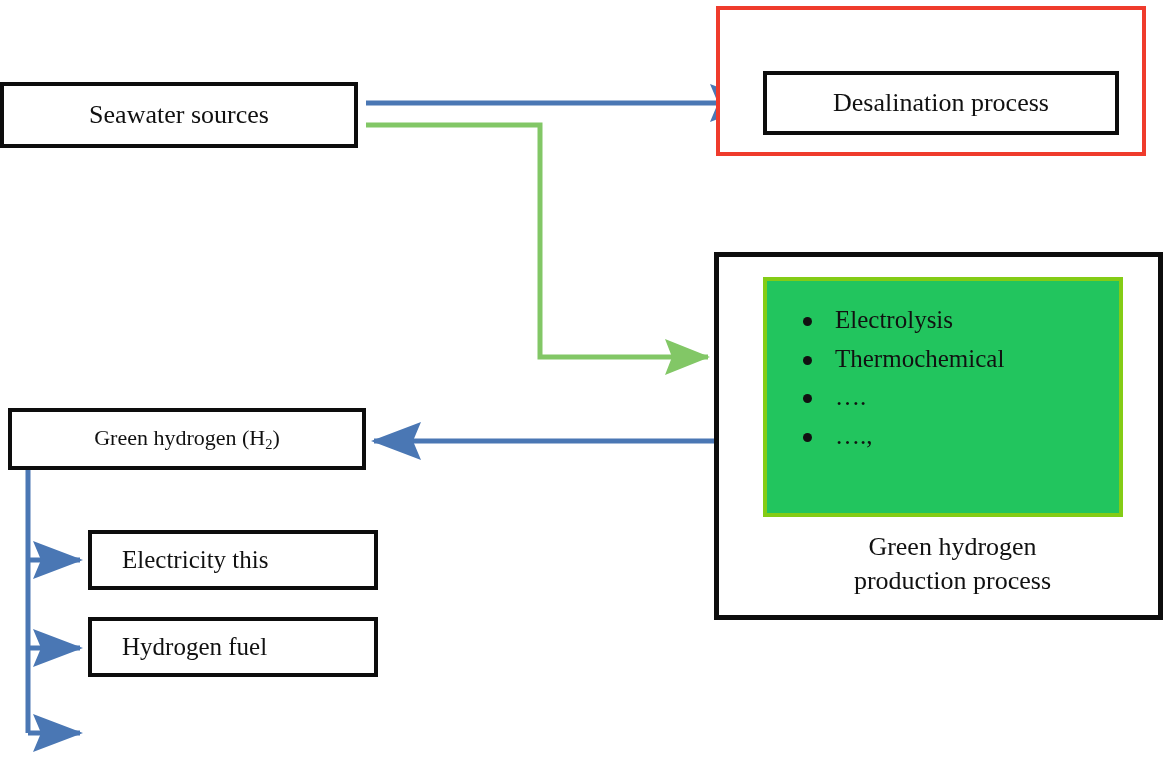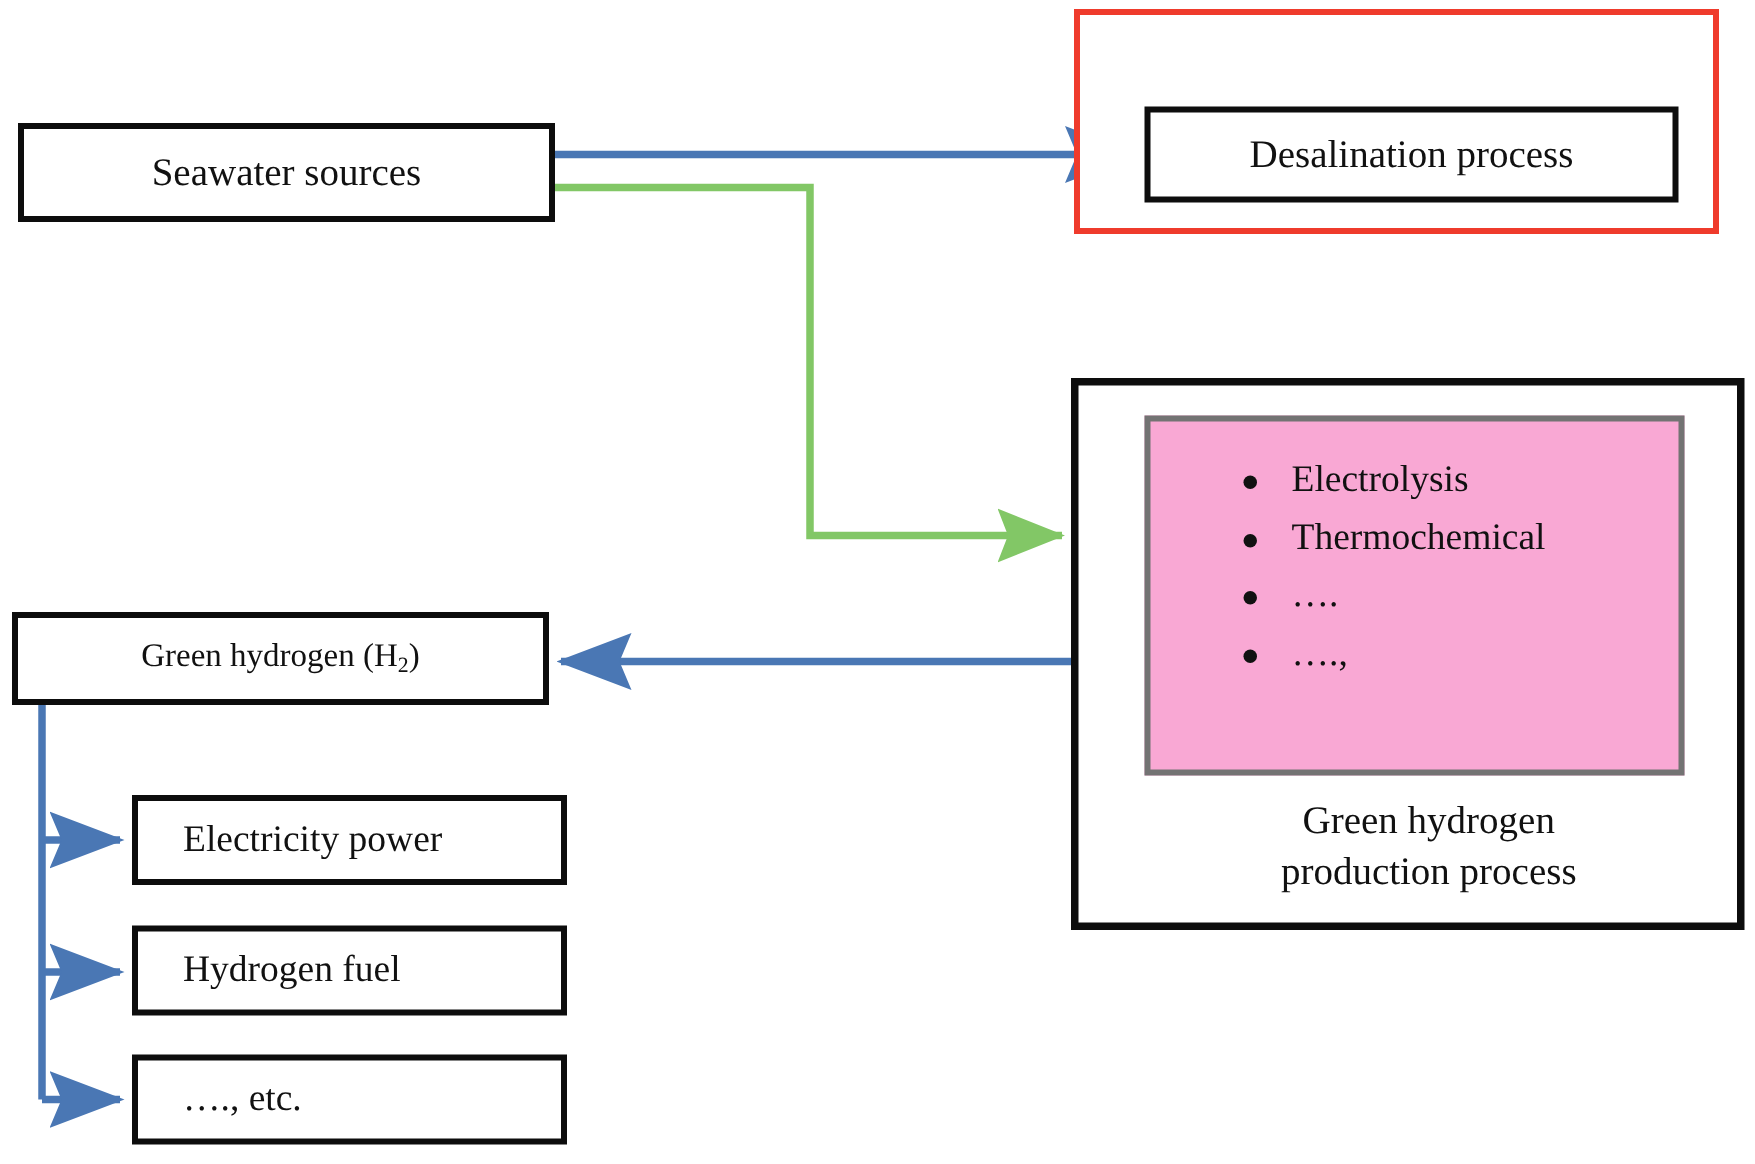--- a/index.html
+++ b/index.html
@@ -28,21 +28,21 @@
     line-height: 1.12;
   }
   .box .label {
     display: block;
     white-space: pre-line;
     text-align: center;
   }
 
   
   #box-seawater {
-    left: 12px; top: 82px; width: 358px; height: 66px;
+    left: 0; top: 82px; width: 358px; height: 66px;
     font-size: 26px;
   }
 
   
   #group-elimination {
     position: absolute;
     left: 716px; top: 6px; width: 430px; height: 150px;
     box-sizing: border-box;
     border: 4px solid #ef3b2c;
     background: #ffffff;
@@ -63,23 +63,22 @@
   
   #box-production {
     left: 714px; top: 252px; width: 449px; height: 368px;
     border-width: 5px;
     display: block;
   }
   #box-bullets {
     position: absolute;
     left: 763px; top: 277px; width: 360px; height: 240px;
     box-sizing: border-box;
-    border: 4px solid #737373;
-    background: #f9a8d4;
-    padding-left: 26px;
+    border: 4px solid #84cc16;
+    background: #22c55e;
   }
   #bullet-list {
     list-style: none;
     margin: 0;
     padding: 24px 0 0 34px;
     font-size: 25px;
     color: #111111;
   }
   #bullet-list li {
     position: relative;
@@ -202,24 +201,21 @@
   </div>
 
   <div id="caption-production">Green hydrogen
 production process</div>
 
   <div class="box" id="box-greenhydrogen">
     <span class="label"><span>Green hydrogen (H</span><sub>2</sub><span>)</span></span>
   </div>
 
   <div class="box out-box" id="box-electricity">
-    <span class="label">Electricity power</span>
+    <span class="label">Electricity this</span>
   </div>
 
   <div class="box out-box" id="box-hydrogenfuel">
     <span class="label">Hydrogen fuel</span>
   </div>
 
-  <div class="box out-box" id="box-etc">
-    <span class="label">…., etc.</span>
-  </div>
 
 </div>
 
 </body></html>

